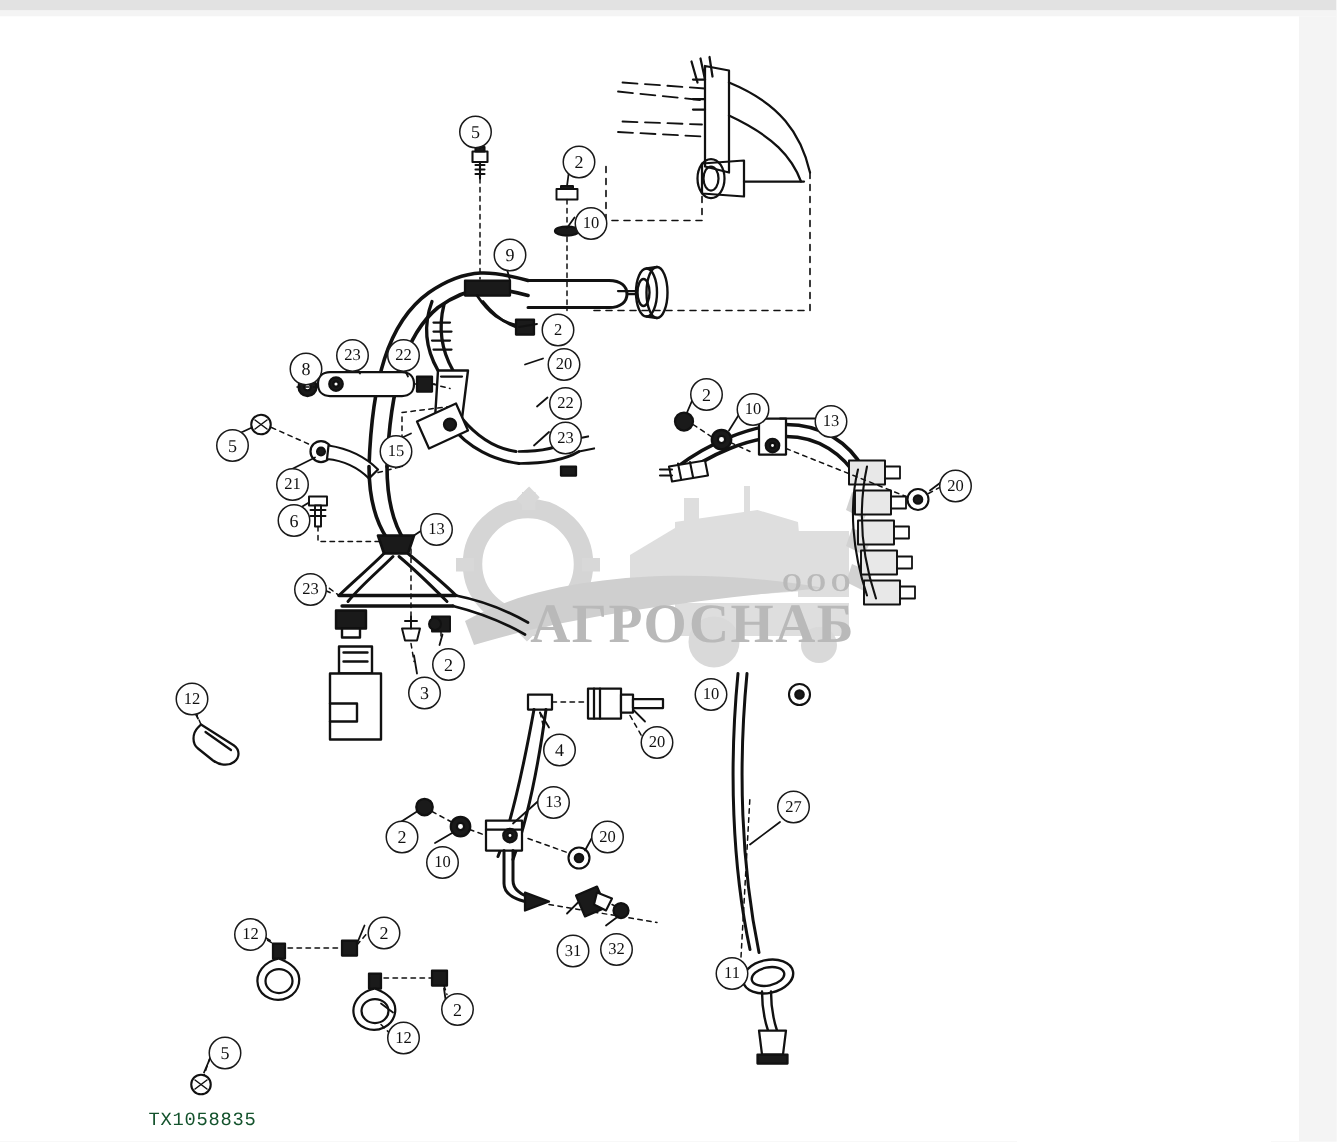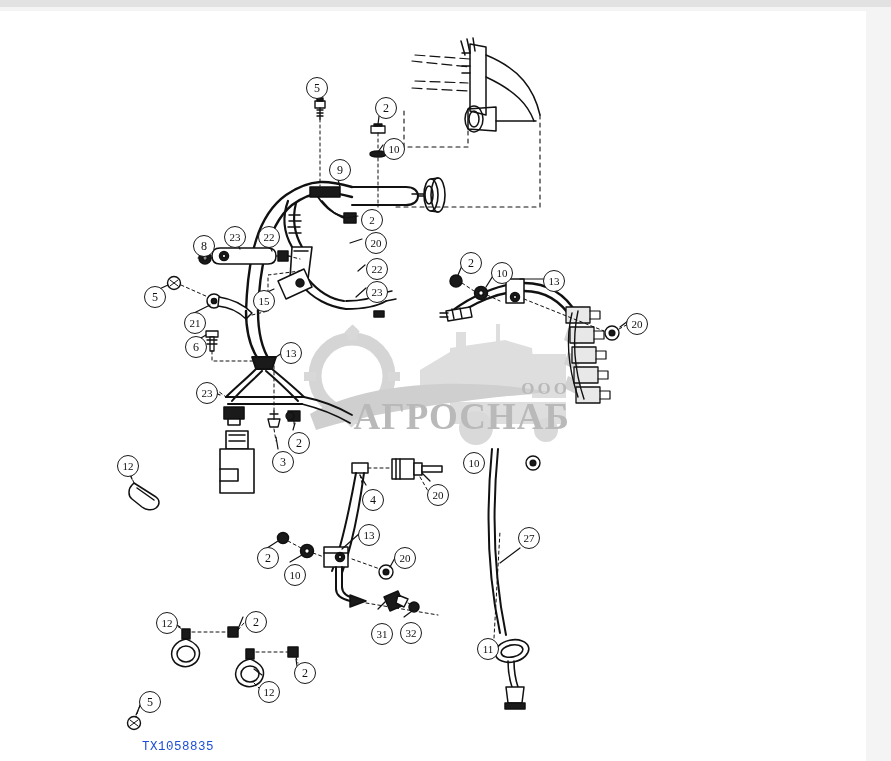--- a/index.html
+++ b/index.html
@@ -24,21 +24,21 @@
   
   .balloon{position:absolute;border:1.6px solid #1a1a1a;border-radius:50%;
     background:#fff;color:#111;text-align:center;font-family:"Liberation Serif",serif;
     font-size:12px;width:22px;height:22px;line-height:20px;z-index:40;
     box-sizing:border-box;}
   .b2{font-size:11px;}
 
   
   .art{position:absolute;left:0;top:11px;width:866px;height:750px;}
   .code{position:absolute;left:99px;top:740px;font-family:"Liberation Mono",monospace;
-    font-size:12.5px;color:#1d4ed8;letter-spacing:0.5px;margin-left:43px;}
+    font-size:12.5px;color:#14532d;letter-spacing:0.5px;}
 </style>
 </head>
 <body>
 
 <div class="page">
   <div class="topbar"></div>
   <div class="topbar2"></div>
   <div class="rightmargin"></div>
   <div class="sheet"></div>
 

